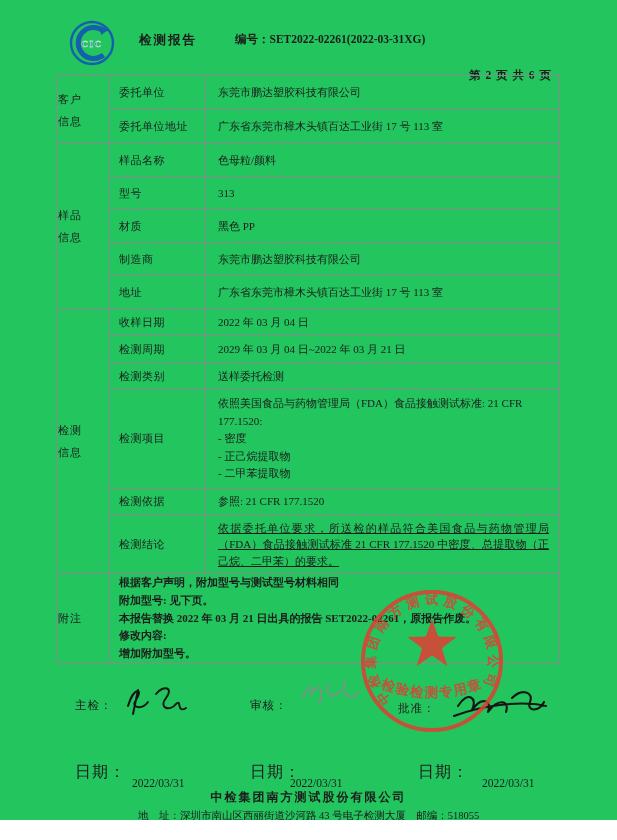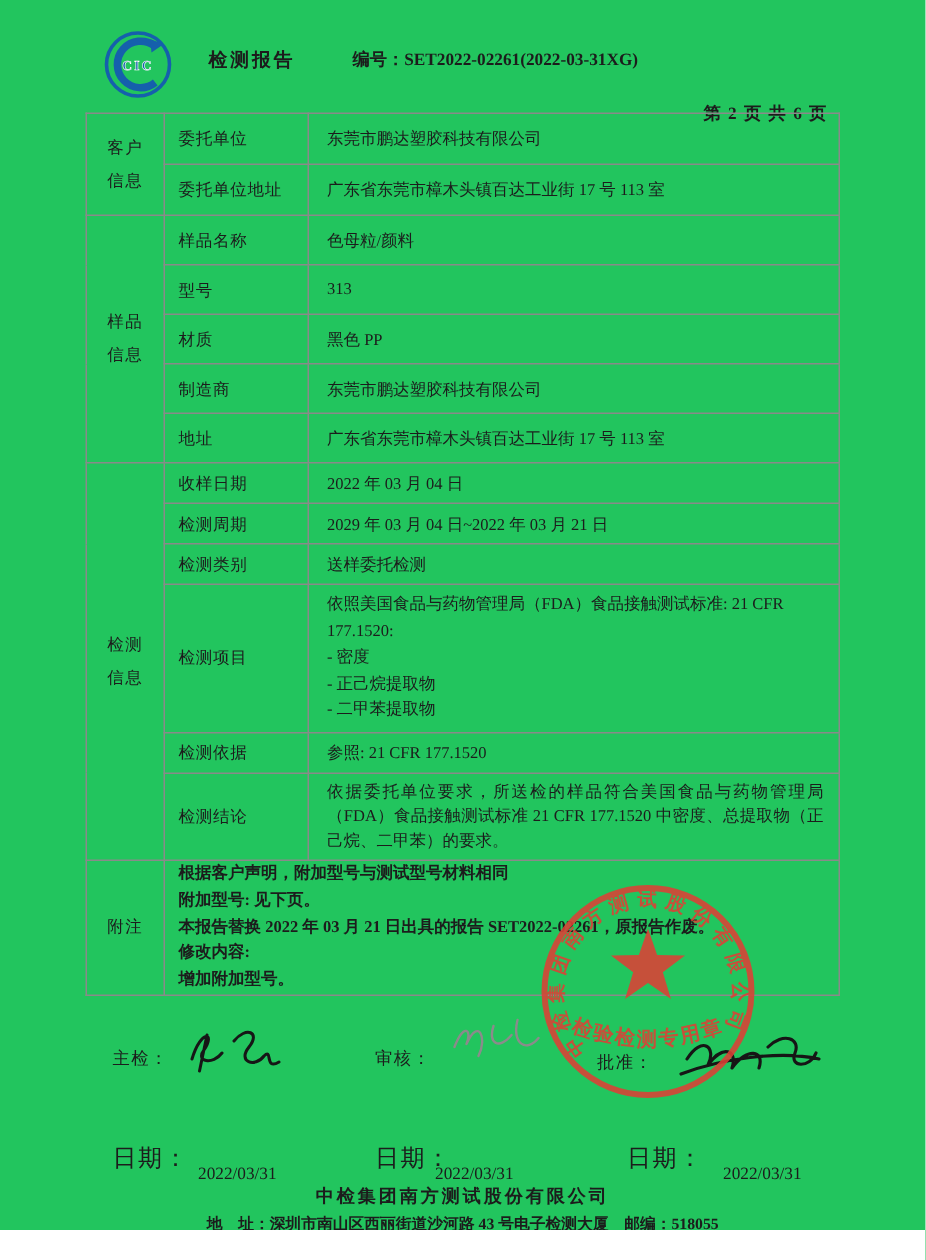--- a/index.html
+++ b/index.html
@@ -19,41 +19,41 @@
   .hdr-no { position: absolute; left: 178px; top: 18px; font-size: 11.5px; font-weight: bold; }
   .hdr-page { position: absolute; left: 412px; top: 18px; font-size: 11.5px; font-weight: bold; letter-spacing: 1px; margin-top: 36px; }
   
   table.rpt {
     position: absolute; left: 57px; top: 75px; width: 503px;
     border-collapse: collapse; table-layout: fixed;
     font-size: 11px;
   }
   table.rpt td { border: 1px solid #8a8a8a; vertical-align: middle; }
   td.grp {
-    width: 52px; text-align: center; white-space: pre-line;
+    width: 52px; text-align: left; white-space: pre-line;
     line-height: 22px; letter-spacing: 1px; font-size: 11px;
   }
   td.lbl { width: 96px; padding-left: 9px; font-size: 11px; letter-spacing: 0.5px; }
   td.val { padding-left: 12px; padding-right: 10px; font-size: 11px; }
   td.val.multi { white-space: pre-line; line-height: 17.5px; padding-top: 5px; padding-bottom: 5px; vertical-align: top; }
-  td.val.justify { text-align: justify; line-height: 16.5px; padding-top: 4px; padding-bottom: 4px; }
+  td.val.justify { text-align: justify; line-height: 16.5px; padding-top: 4px; padding-bottom: 4px; text-decoration: underline; }
   td.notes { padding-left: 9px; padding-right: 10px; white-space: pre-line; line-height: 17.8px; vertical-align: middle; font-weight: bold; }
   .h34 { height: 34px; } .h33 { height: 33px; } .h27 { height: 27px; }
   .h88 { height: 88px; } .h52 { height: 52px; } .h89 { height: 89px; }
   
   .sig-label { position: absolute; font-size: 11.5px; letter-spacing: 1px; }
   .date-label { position: absolute; font-size: 16px; letter-spacing: 1px; }
   .date-val { position: absolute; font-size: 11.5px; margin-top: 15px; }
   .sig-svg { position: absolute; }
   
   .stamp { position: absolute; left: 356px; top: 584px; opacity: 0.88; z-index: 5; }
   
   .ftr { position: absolute; left: 0; top: 789px; width: 617px; text-align: center; }
   .ftr-company { font-size: 12px; font-weight: bold; letter-spacing: 2px; }
-  .ftr-line { font-size: 10.5px; margin-top: 3px; font-weight: bold; }
+  .ftr-line { font-size: 10.5px; margin-top: 3px; }
   .ftr-url {
     font-family: "Liberation Mono", "DejaVu Sans Mono", monospace;
     color: #1313cc; text-decoration: underline; font-size: 10px;
   }
 </style>
 </head>
 <body>
 
 <div class="page">
 

